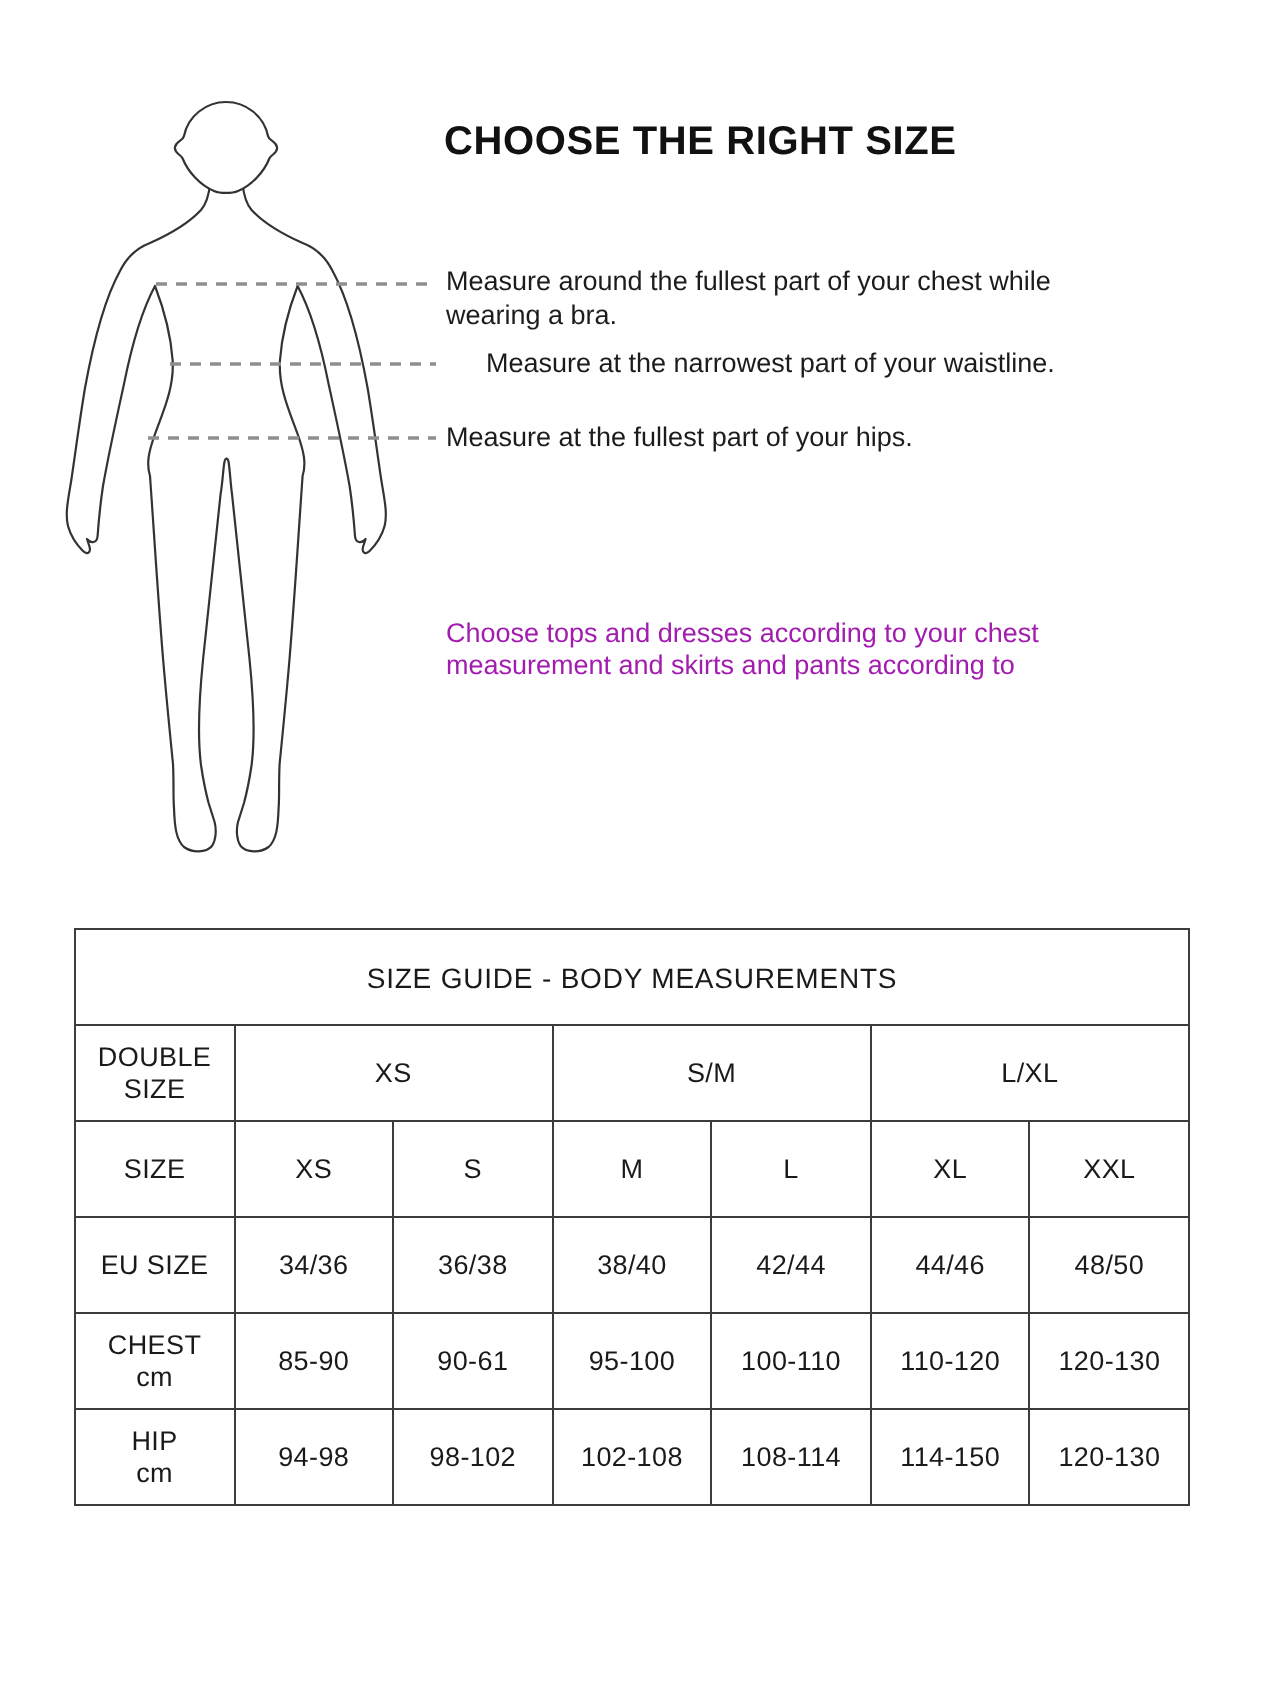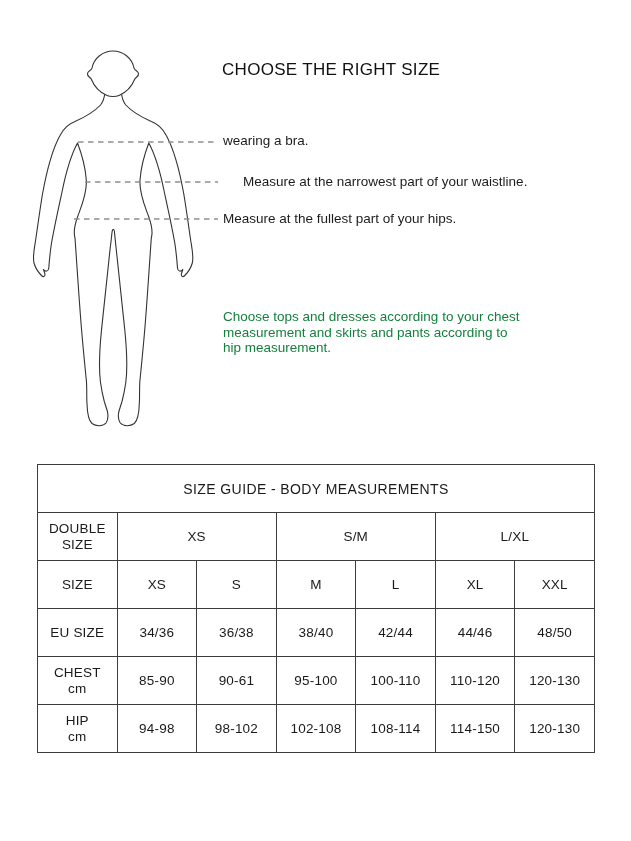--- a/index.html
+++ b/index.html
@@ -7,29 +7,29 @@
     position:relative;
     width:631px;height:841px;
     background:#ffffff;
     font-family:"Liberation Sans","DejaVu Sans",sans-serif;
     color:#1a1a1a;
     overflow:hidden;
   }
   .figure-svg{position:absolute;left:20px;top:42px;width:200px;height:395px;}
   .page-title{
     position:absolute;left:222px;top:60px;
-    font-size:17px;font-weight:400;letter-spacing:.3px;color:#111;
+    font-size:20px;font-weight:700;letter-spacing:.3px;color:#111;
     white-space:nowrap;
   }
   .instr{position:absolute;left:223px;font-size:13.5px;line-height:16.5px;color:#1c1c1c;}
   .instr div{white-space:nowrap;}
   .instr-chest{top:133px;}
   .instr-waist{top:174px;margin-left:20px;}
   .instr-hip{top:211px;}
-  .fit-note{position:absolute;left:223px;top:309px;font-size:13.5px;line-height:15.5px;color:#15803d;}
+  .fit-note{position:absolute;left:223px;top:309px;font-size:13.5px;line-height:15.5px;color:#a21caf;}
   .fit-note div{white-space:nowrap;}
   .size-table{
     position:absolute;left:37px;top:464px;
     width:558px;border-collapse:collapse;table-layout:fixed;
     font-size:13.5px;color:#1a1a1a;letter-spacing:.2px;
   }
   .size-table td,.size-table th{
     border:1px solid #3c3c3c;
     text-align:center;vertical-align:middle;
     font-weight:400;height:47px;padding:0;
@@ -113,33 +113,33 @@
          C 74,16 83,9 93,9 Z"></path>
 
     <line x1="58" y1="100" x2="198" y2="100" stroke="#8f8f8f" stroke-width="1.7" stroke-dasharray="5.5 4.5"></line>
     <line x1="65" y1="140" x2="198" y2="140" stroke="#8f8f8f" stroke-width="1.7" stroke-dasharray="5.5 4.5"></line>
     <line x1="54" y1="177" x2="198" y2="177" stroke="#8f8f8f" stroke-width="1.7" stroke-dasharray="5.5 4.5"></line>
   </svg>
 
   <div class="page-title">CHOOSE THE RIGHT SIZE</div>
 
   <div class="instr instr-chest">
+    <div>Measure around the fullest part of your chest while</div>
     <div>wearing a bra.</div>
   </div>
   <div class="instr instr-waist">
     <div>Measure at the narrowest part of your waistline.</div>
   </div>
   <div class="instr instr-hip">
     <div>Measure at the fullest part of your hips.</div>
   </div>
 
   <div class="fit-note">
     <div>Choose tops and dresses according to your chest</div>
     <div>measurement and skirts and pants according to</div>
-    <div>hip measurement.</div>
   </div>
 
   <table class="size-table">
     <colgroup>
       <col>
         <col>
         <col>
         <col>
         <col>
         <col>

